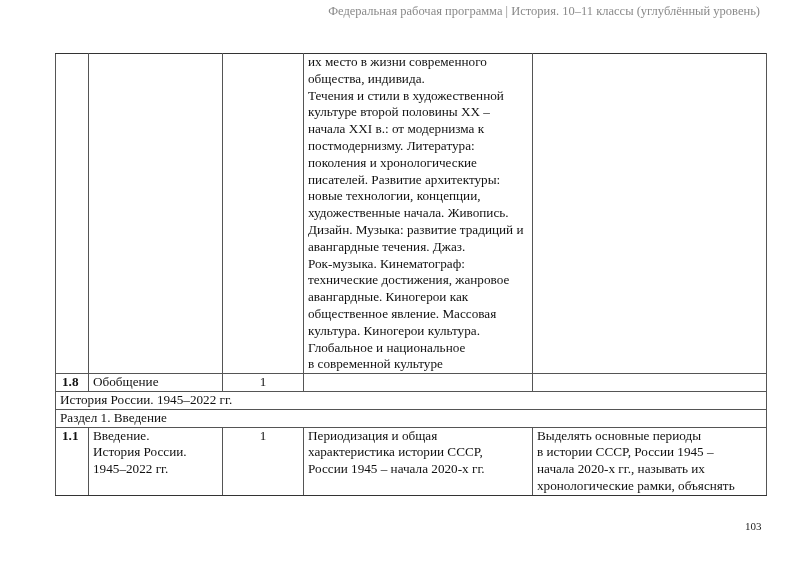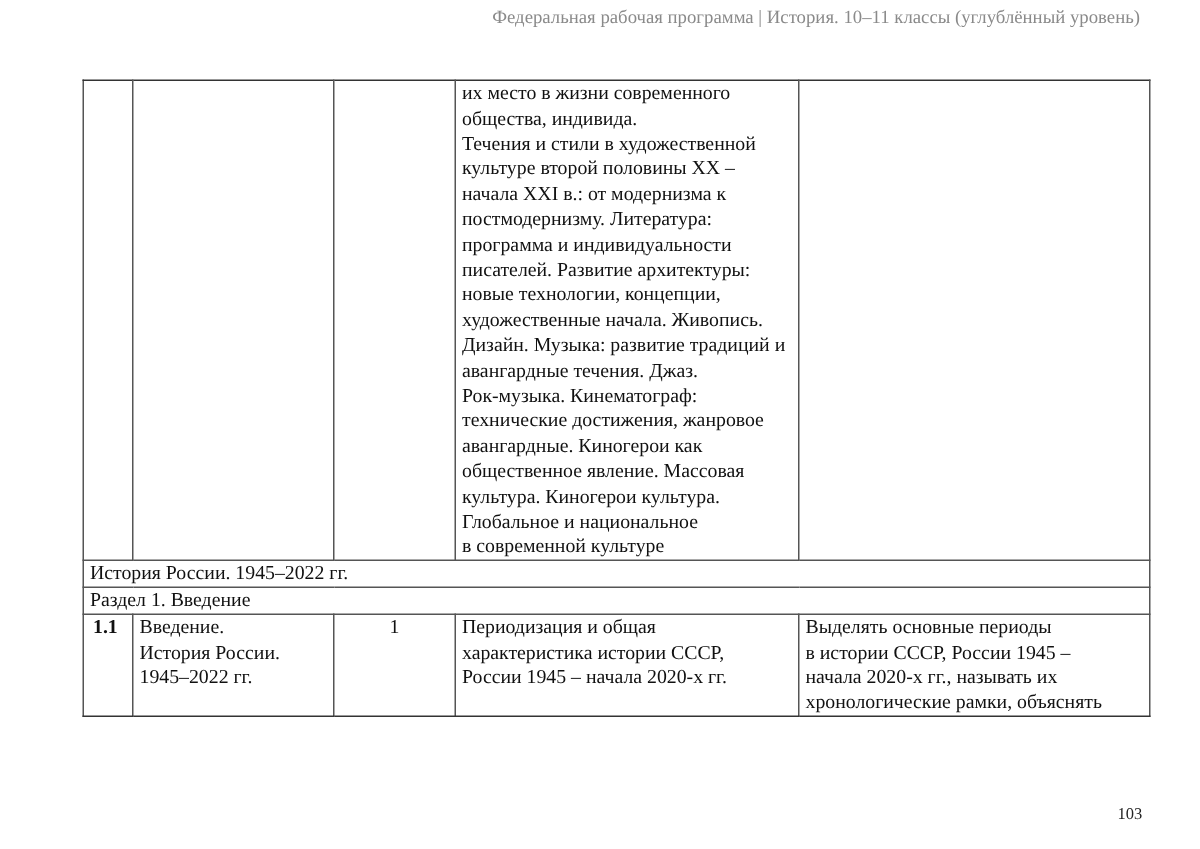--- a/index.html
+++ b/index.html
@@ -5,21 +5,21 @@
     html, body { margin: 0; padding: 0; }
     body {
       width: 800px; height: 566px; background: #ffffff; position: relative; overflow: hidden;
       font-family: "Liberation Serif", serif; color: #111;
     }
     .header {
       position: absolute; top: 4px; right: 40px;
       font-size: 12.5px; color: #8a8a8a; white-space: nowrap;
     }
     .page-num {
-      position: absolute; top: 537px; left: 745px;
+      position: absolute; top: 520px; left: 745px;
       font-size: 11px; color: #222;
     }
     table {
       position: absolute; top: 53px; left: 55px; width: 711px;
       border-collapse: collapse; table-layout: fixed;
       font-size: 13.2px; line-height: 16.8px;
     }
     td {
       border: 1px solid #555; vertical-align: top; padding: 0 4px;
     }
@@ -50,34 +50,41 @@
     <td></td>
     <td></td>
     <td></td>
     <td>
       <span class="line">их место в жизни современного</span>
       <span class="line">общества, индивида.</span>
       <span class="line">Течения и стили в художественной</span>
       <span class="line">культуре второй половины XX –</span>
       <span class="line">начала XXI в.: от модернизма к</span>
       <span class="line">постмодернизму. Литература:</span>
-      <span class="line">программа и индивидуальности</span>
+      <span class="line">поколения и хронологические</span>
       <span class="line">писателей. Развитие архитектуры:</span>
       <span class="line">новые технологии, концепции,</span>
       <span class="line">художественные начала. Живопись.</span>
       <span class="line">Дизайн. Музыка: развитие традиций и</span>
       <span class="line">авангардные течения. Джаз.</span>
       <span class="line">Рок-музыка. Кинематограф:</span>
       <span class="line">технические достижения, жанровое</span>
       <span class="line">авангардные. Киногерои как</span>
       <span class="line">общественное явление. Массовая</span>
       <span class="line">культура. Киногерои культура.</span>
       <span class="line">Глобальное и национальное</span>
       <span class="line">в современной культуре</span>
     </td>
+    <td></td>
+  </tr>
+  <tr>
+    <td class="num">1.8</td>
+    <td>Обобщение</td>
+    <td class="center">1</td>
+    <td></td>
     <td></td>
   </tr>
   <tr class="thin">
     <td colspan="5" class="bold">История России. 1945–2022 гг.</td>
   </tr>
   <tr class="thin">
     <td colspan="5">Раздел 1. Введение</td>
   </tr>
   <tr class="thin last-row">
     <td class="num">1.1</td>

